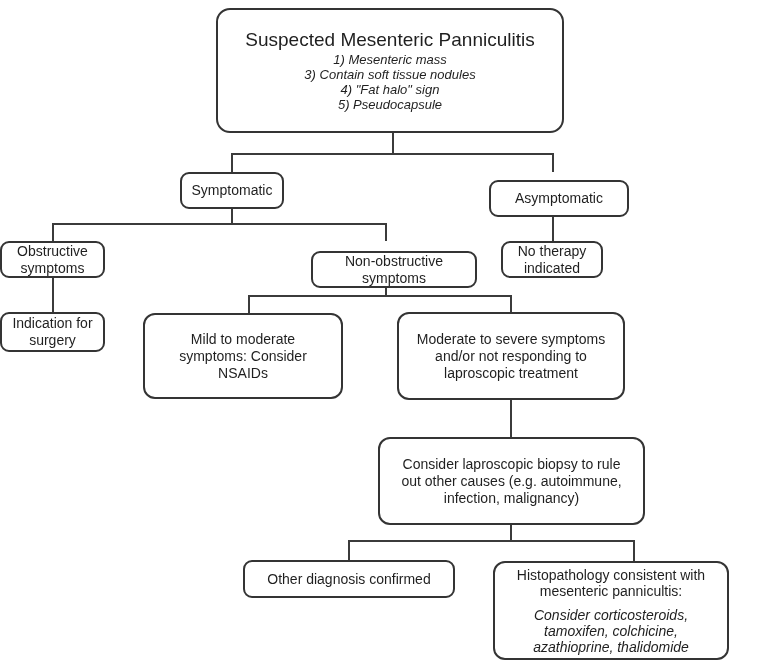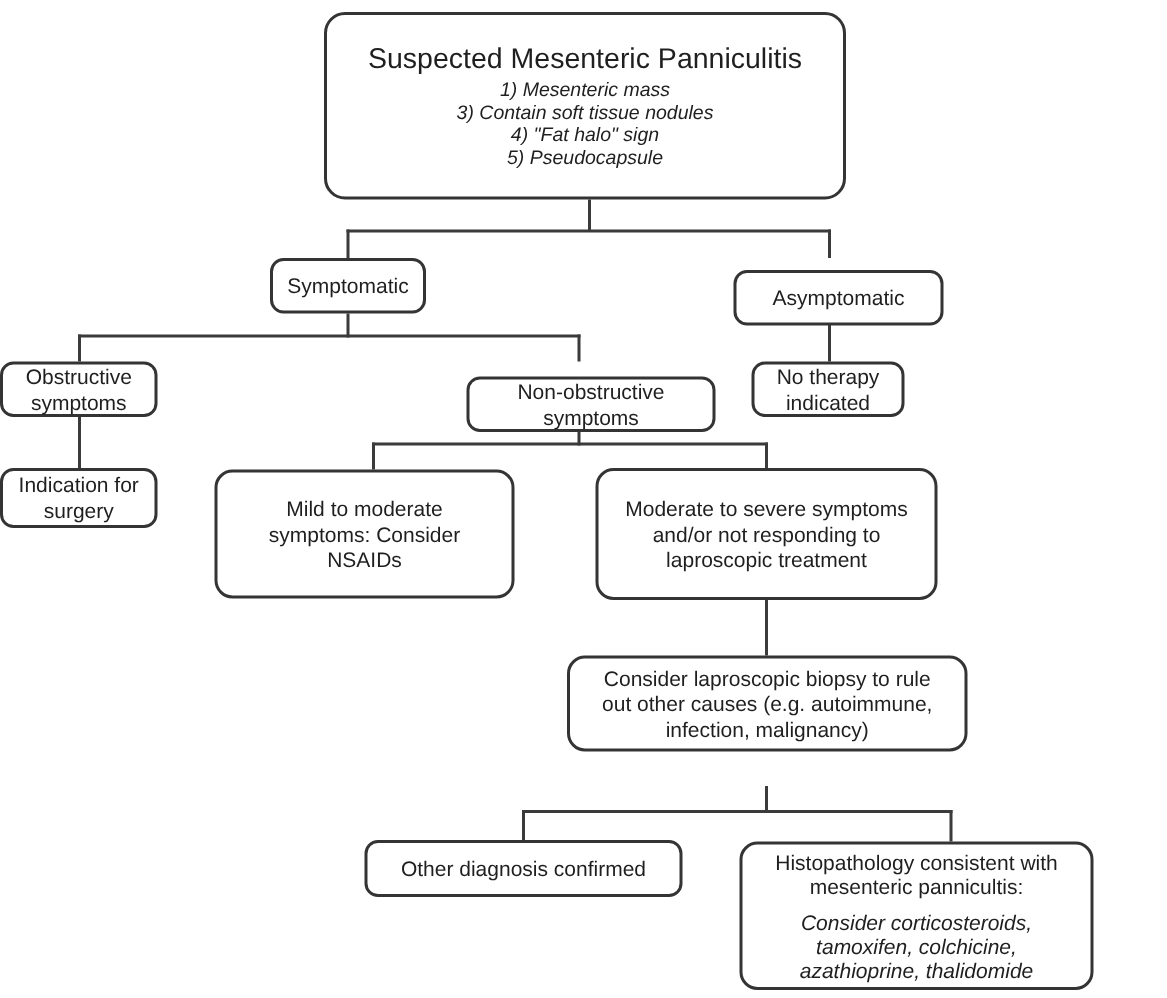--- a/index.html
+++ b/index.html
@@ -35,21 +35,21 @@
   
   #n-top          { left: 216px; top: 8px;   width: 348px; height: 125px; border-radius: 14px; }
   #n-symptomatic  { left: 180px; top: 172px; width: 104px; height: 37px; }
   #n-asymptomatic { left: 489px; top: 180px; width: 140px; height: 37px; text-align: right; }
   #n-obstructive  { left: 0px;   top: 241px; width: 105px; height: 37px; align-items: flex-end; }
   #n-nonobstr     { left: 311px; top: 241px; width: 166px; height: 37px; margin-top: 10px; }
   #n-notherapy    { left: 501px; top: 241px; width: 102px; height: 37px; }
   #n-surgery      { left: 0px;   top: 312px; width: 105px; height: 40px; }
   #n-mild         { left: 143px; top: 313px; width: 200px; height: 86px; padding: 0 24px; }
   #n-moderate     { left: 397px; top: 312px; width: 228px; height: 88px; padding: 0 13px; }
-  #n-biopsy       { left: 378px; top: 437px; width: 267px; height: 64px; padding: 0 18px; }
+  #n-biopsy       { left: 378px; top: 437px; width: 267px; height: 88px; padding: 0 18px; }
   #n-otherdx      { left: 243px; top: 560px; width: 212px; height: 38px; }
   #n-histo        { left: 493px; top: 561px; width: 236px; height: 99px; padding: 0 15px; }
 
   #n-top .t-title    { font-size: 19px; font-weight: normal; line-height: 20px; margin-bottom: 2px; }
   #n-top .t-subtitle { font-size: 13px; line-height: 15px; }
   #n-top .t-finding  { font-size: 13px; line-height: 15px; font-style: italic; }
 
   #n-histo .h-label { line-height: 16px; margin-bottom: 8px; }
   #n-histo .h-rx    { line-height: 16px; font-style: italic; }
 </style>

